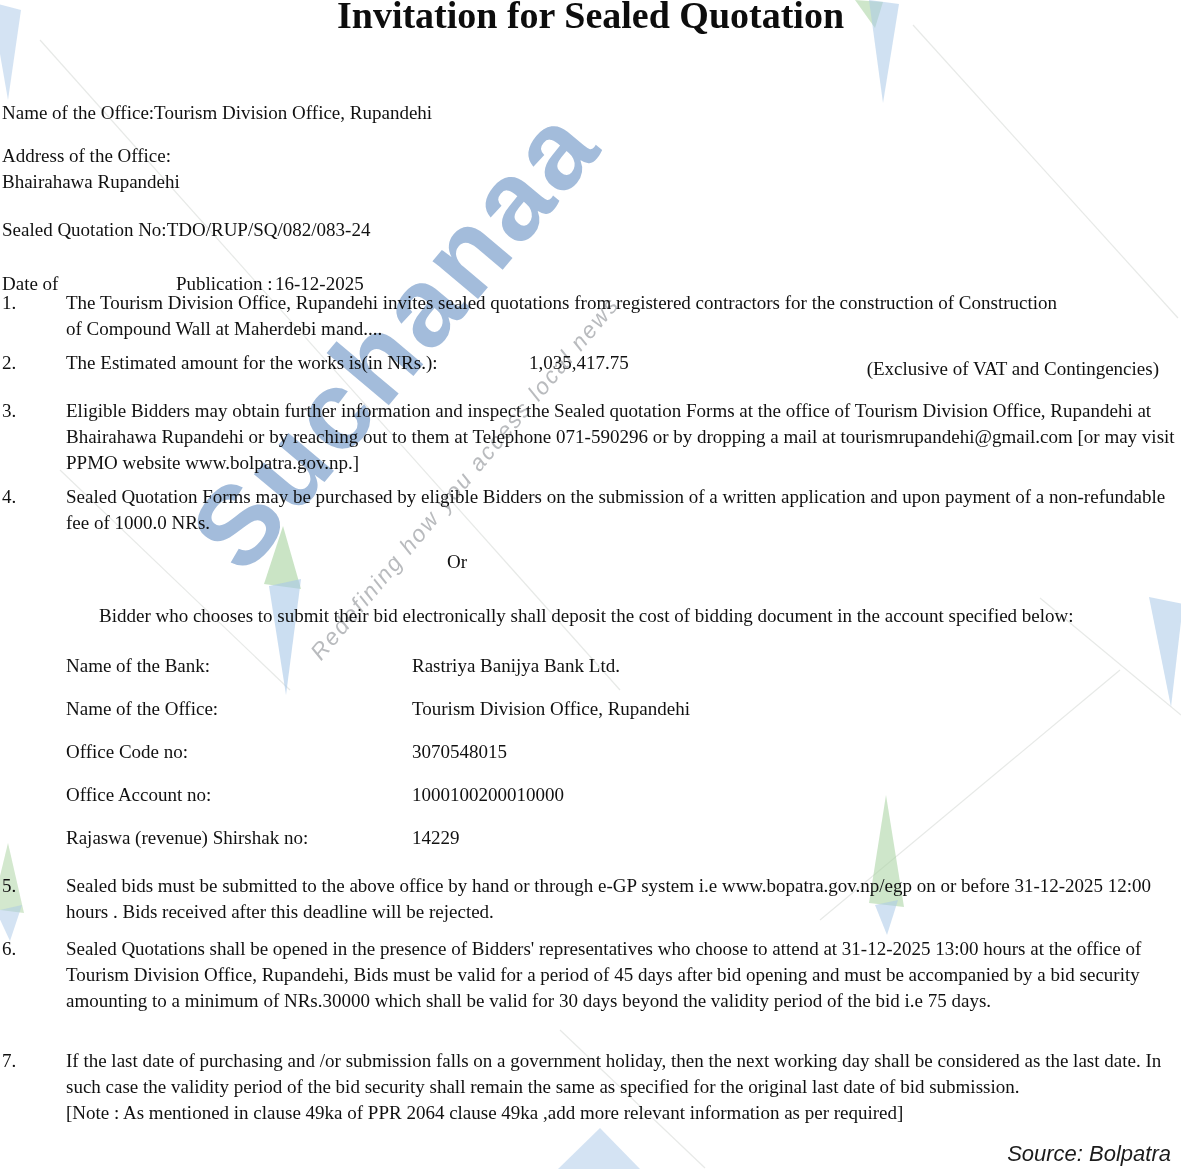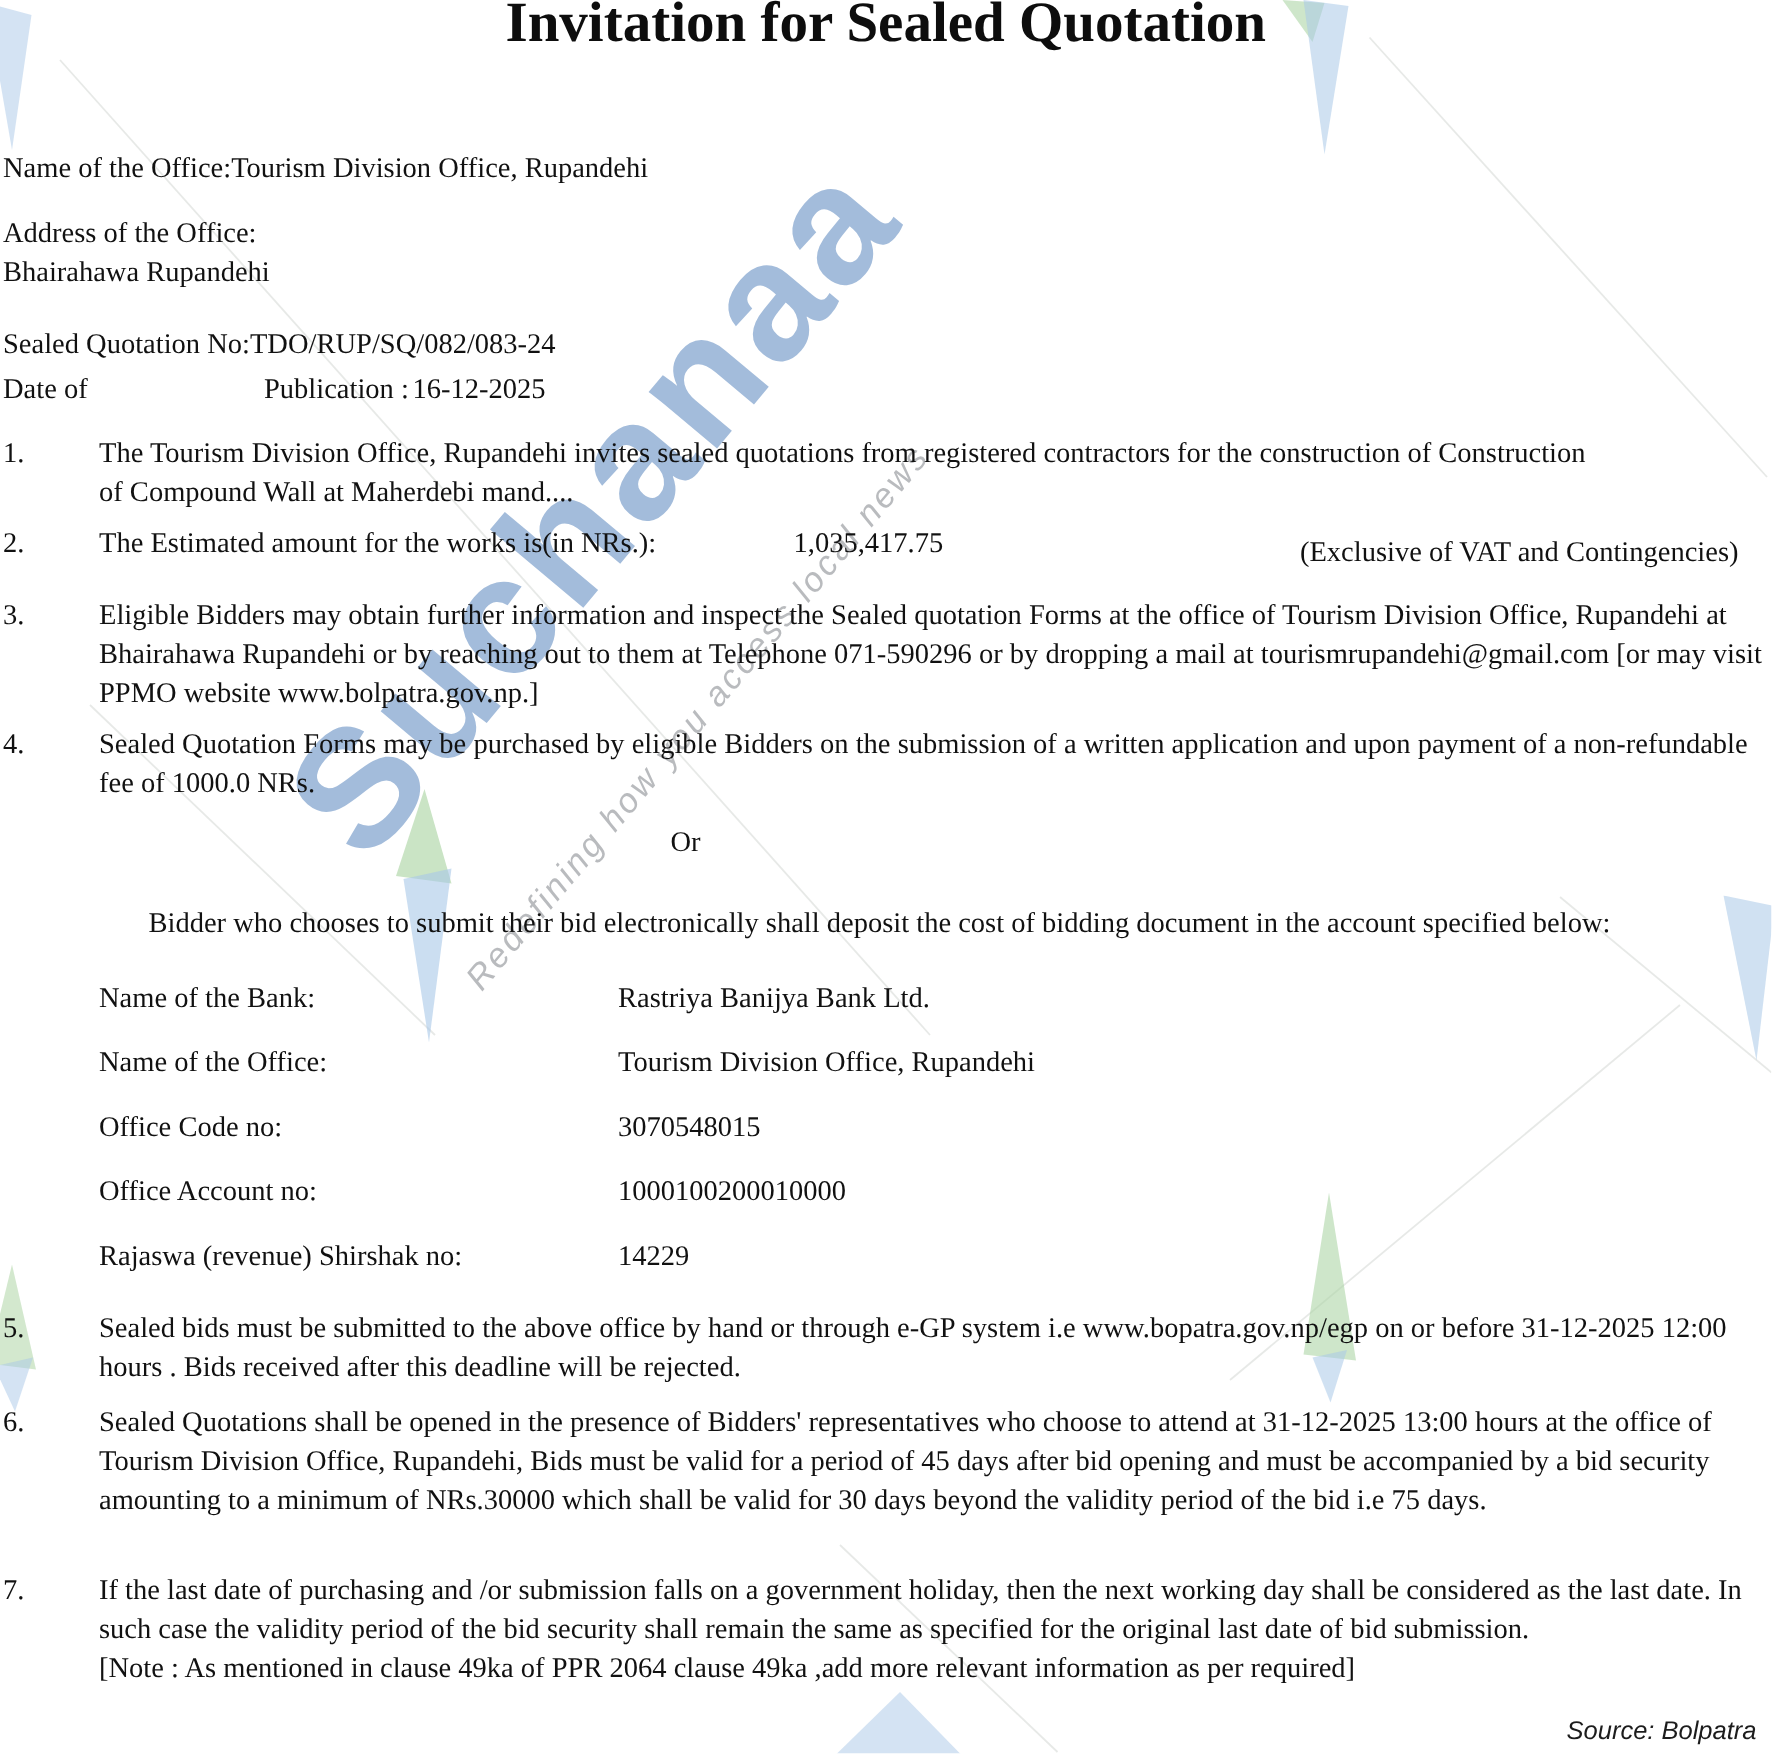--- a/index.html
+++ b/index.html
@@ -42,29 +42,29 @@
   .item{width:1177px;}
   .item .num{position:absolute;left:0;top:0;}
   .item .itxt{margin-left:64px;width:1113px;}
   .item .itxt.narrow{width:1000px;}
   .amount{position:absolute;left:527px;top:0;}
   .excl-note{position:absolute;right:20px;top:6px;}
   .bankrow{left:0;width:100%;height:26px;}
   .blabel{position:absolute;left:66px;white-space:nowrap;}
   .bvalue{position:absolute;left:412px;white-space:nowrap;}
   .dateline{left:2px;width:100%;height:26px;}
-  .dateline span{position:absolute;white-space:nowrap;}
+  .dateline span{position:absolute;white-space:nowrap;margin-top:24px;}
   .d1{left:0;} .d2{left:174px;} .d3{left:273px;}
   .or-sep{left:447px;}
   .indent{left:66px;width:1110px;margin-left:33px;}
   .note-line{margin-top:0;}
   .source{
     position:absolute;right:10px;top:1141px;
     font-family:"Liberation Sans", sans-serif;
-    font-style:italic;font-size:17px;color:#1c1c1c;
+    font-style:italic;font-size:22px;color:#1c1c1c;
   }
 </style>
 </head>
 <body>
 
 <div class="page">
 
   <div class="wm">
 
     <svg class="wm-lines" width="1181" height="1169">

